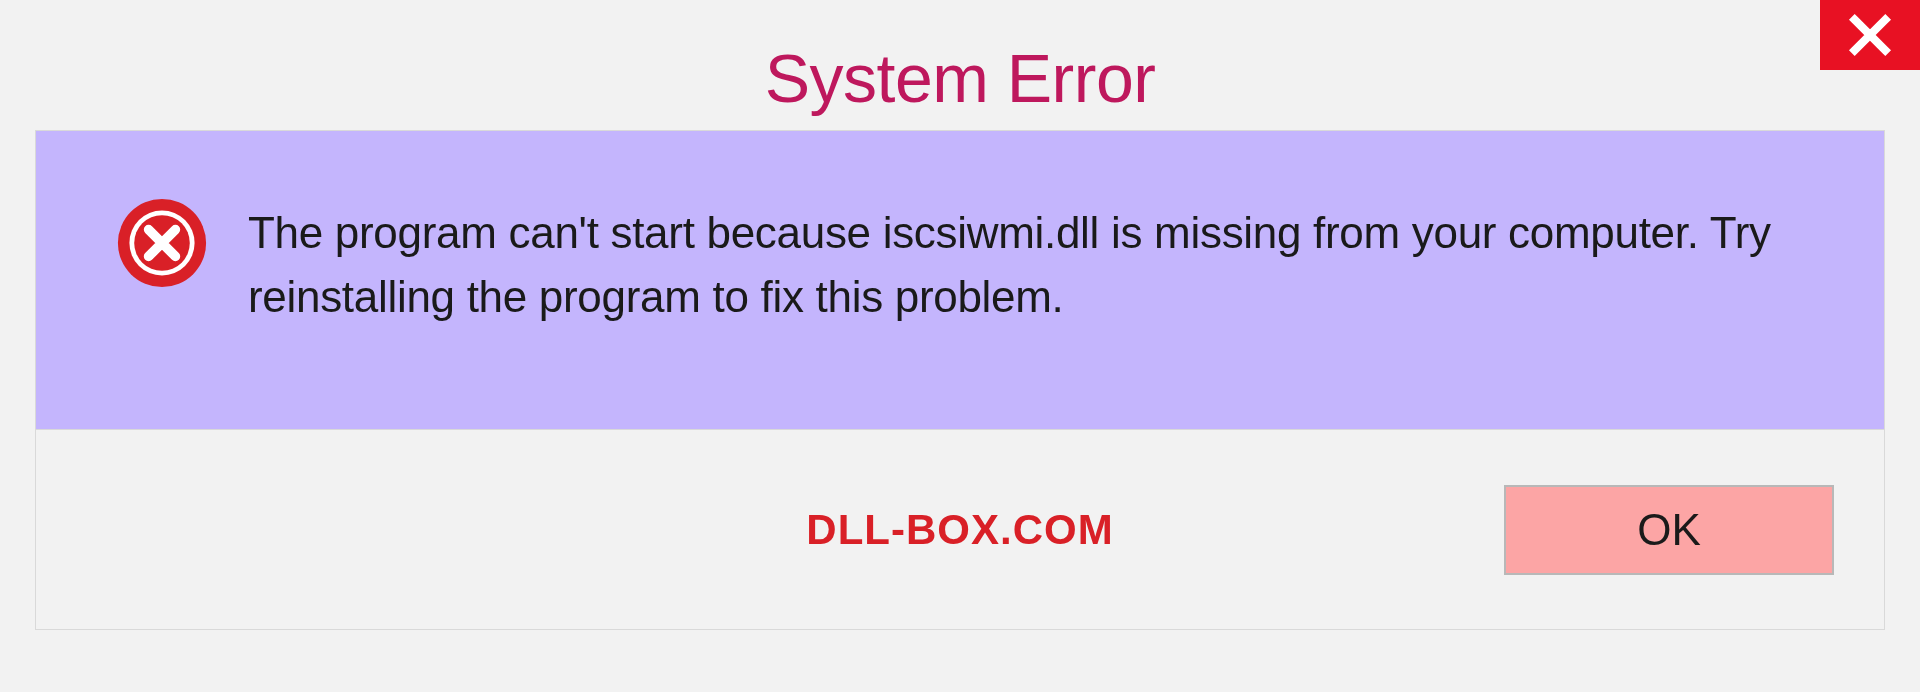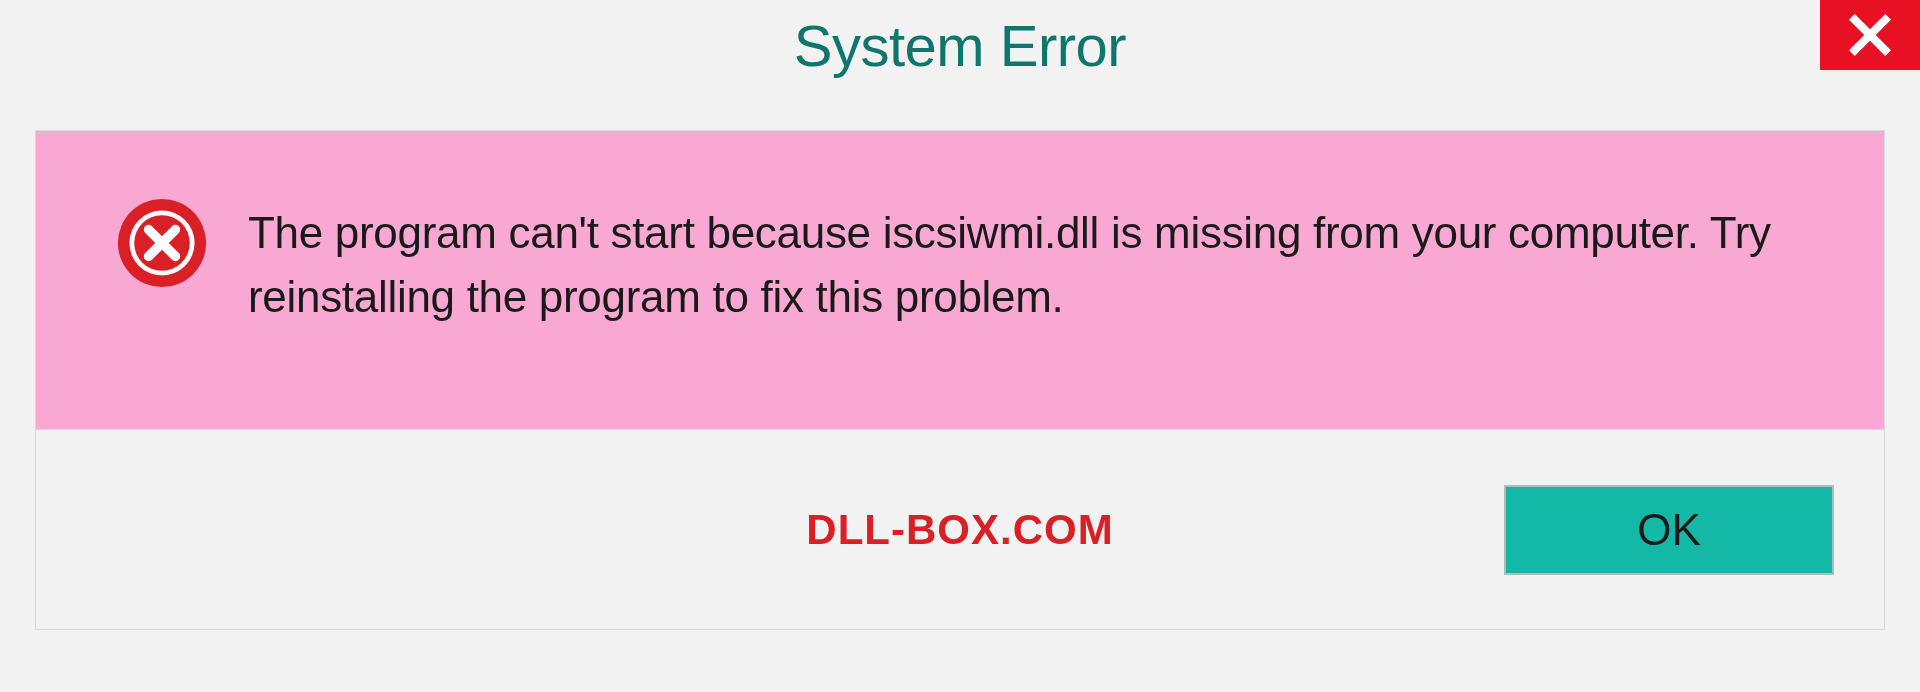--- a/index.html
+++ b/index.html
@@ -23,44 +23,45 @@
     }
     .titlebar {
       display: flex;
       align-items: flex-start;
       justify-content: center;
       position: relative;
       height: 100px;
       padding-top: 12px;
     }
     .title-text {
-      font-size: 58px;
+      font-size: 68px;
       font-weight: 400;
-      color: #0f766e;
+      color: #be185d;
       letter-spacing: -0.5px;
+      margin-top: 27px;
     }
     .close-button {
       position: absolute;
       top: 0;
       right: 0;
       width: 100px;
       height: 70px;
       background: #e81123;
       display: flex;
       align-items: center;
       justify-content: center;
       cursor: pointer;
     }
     .close-button svg {
       width: 46px;
       height: 46px;
     }
     .content-panel {
       margin: 30px 35px 0 35px;
-      background: #f9a8d4;
+      background: #c4b5fd;
       border: 1px solid #d9d9d9;
       height: 300px;
       display: flex;
       align-items: flex-start;
       padding: 70px 60px 30px 80px;
     }
     .error-icon-wrap {
       flex: 0 0 auto;
       margin-right: 40px;
       margin-top: -4px;
@@ -95,21 +96,21 @@
       transform: translateX(-50%);
       font-size: 42px;
       font-weight: 800;
       color: #d92027;
       letter-spacing: 1px;
       font-family: Arial, sans-serif;
     }
     .ok-button {
       width: 330px;
       height: 90px;
-      background: #14b8a6;
+      background: #fca5a5;
       border: 2px solid #b8b8b8;
       font-size: 44px;
       color: #1a1a1a;
       display: flex;
       align-items: center;
       justify-content: center;
       cursor: pointer;
       font-family: inherit;
     }
   </style>

